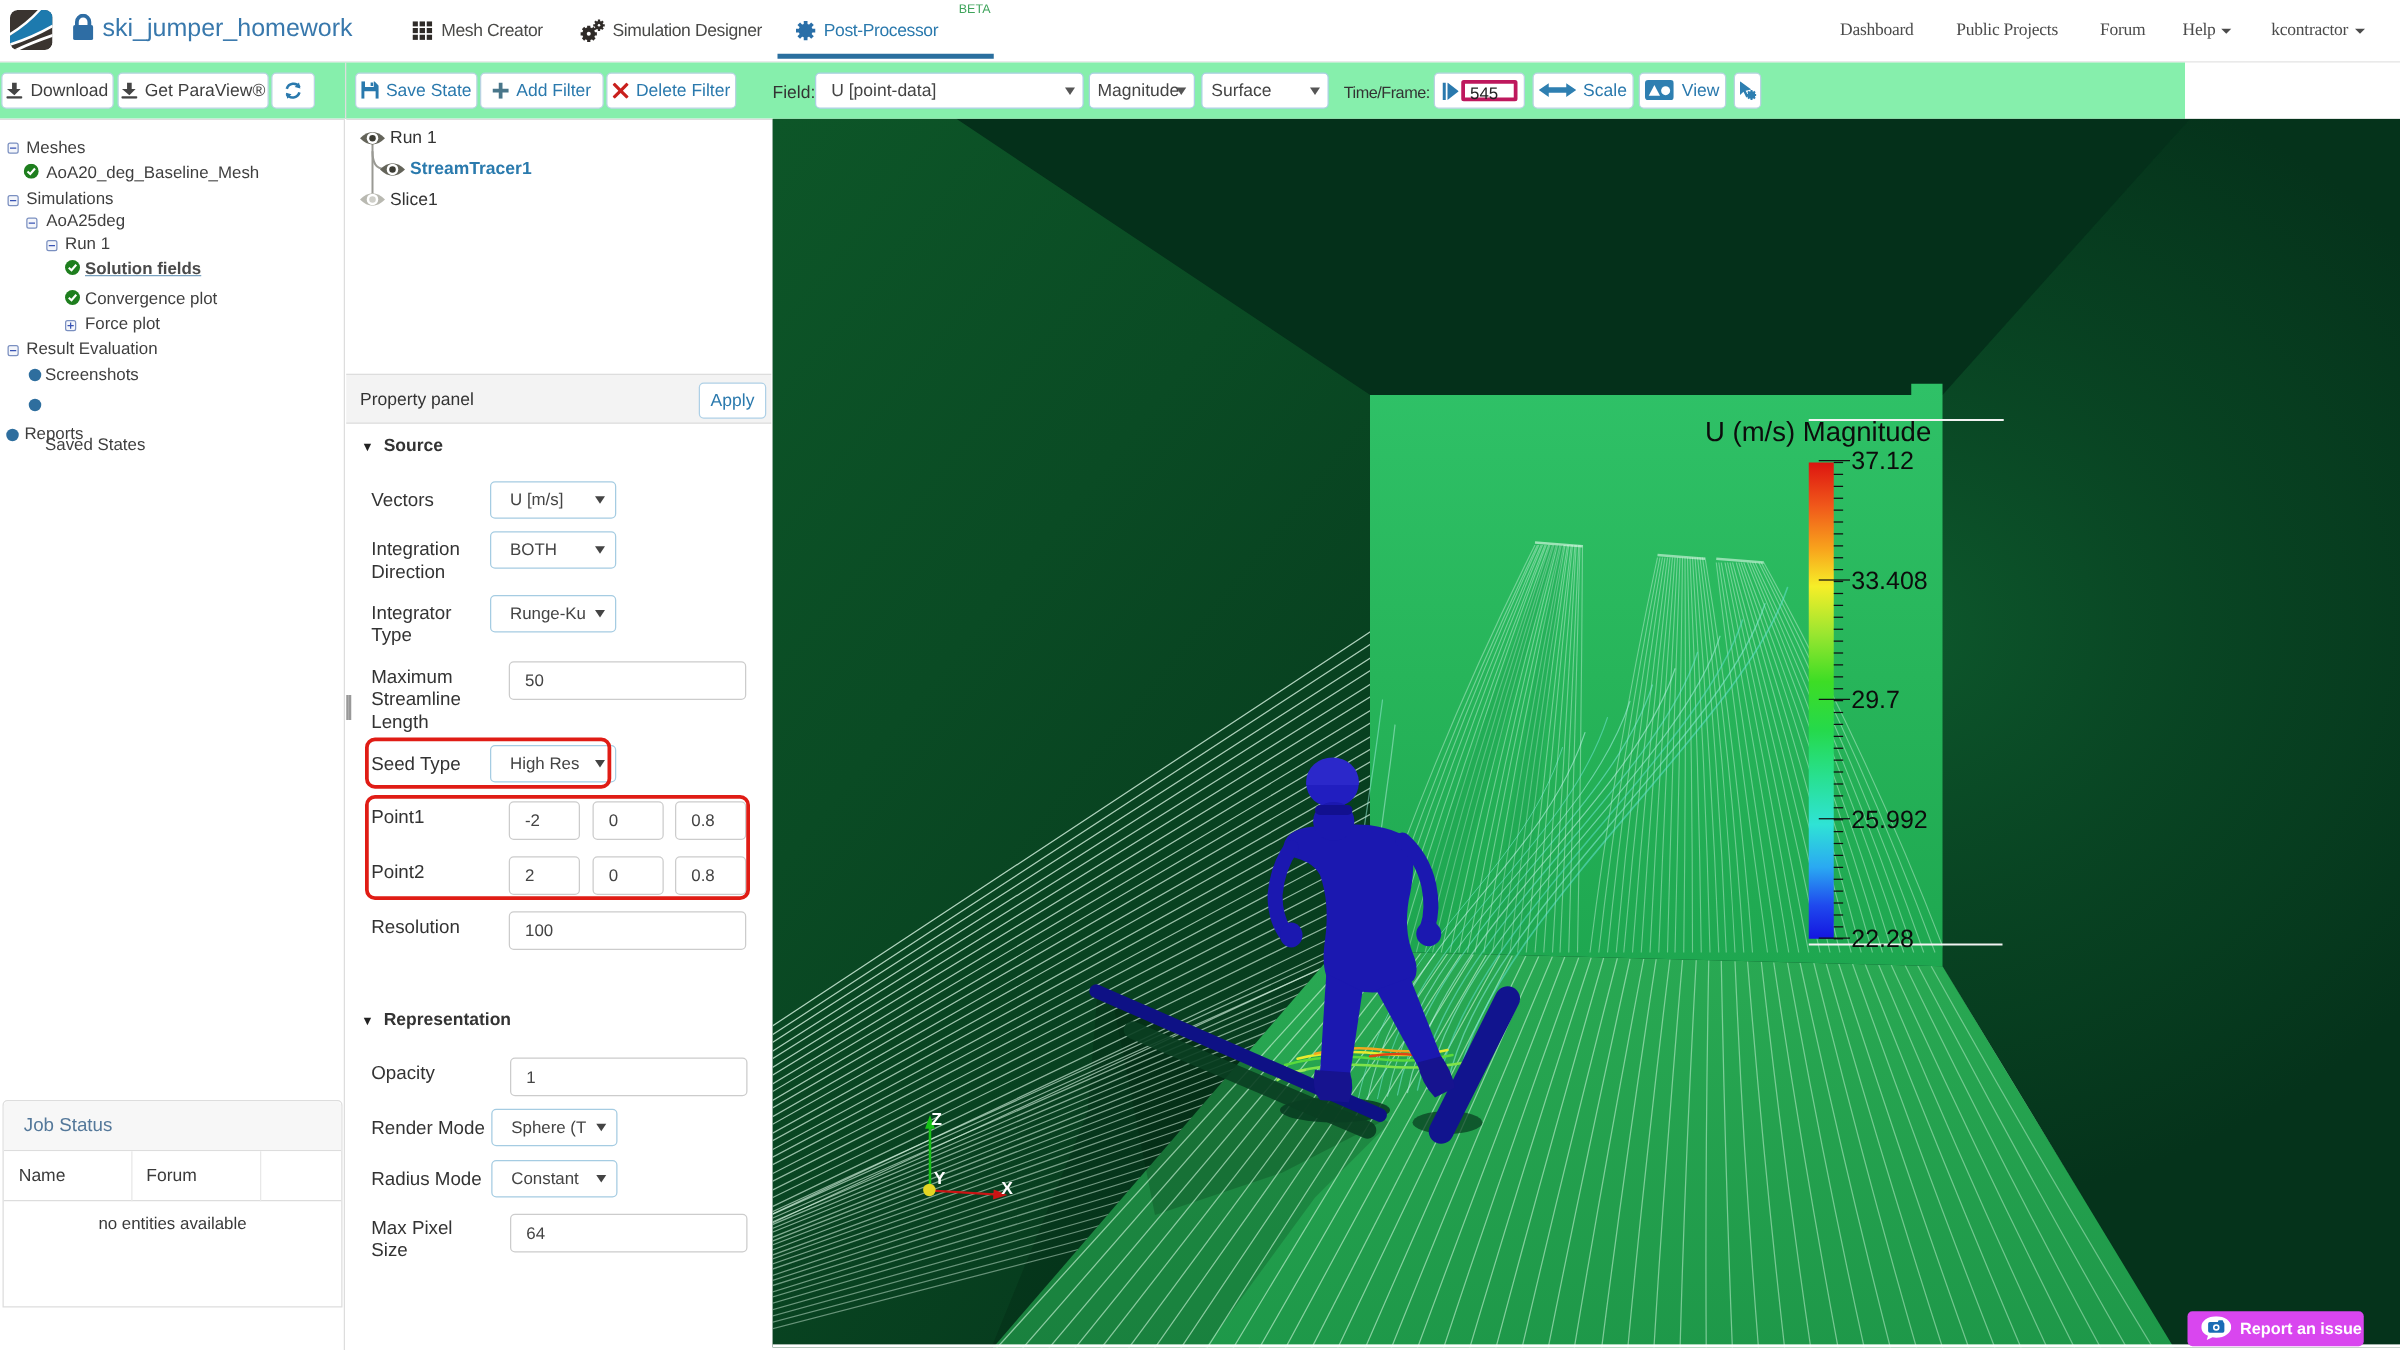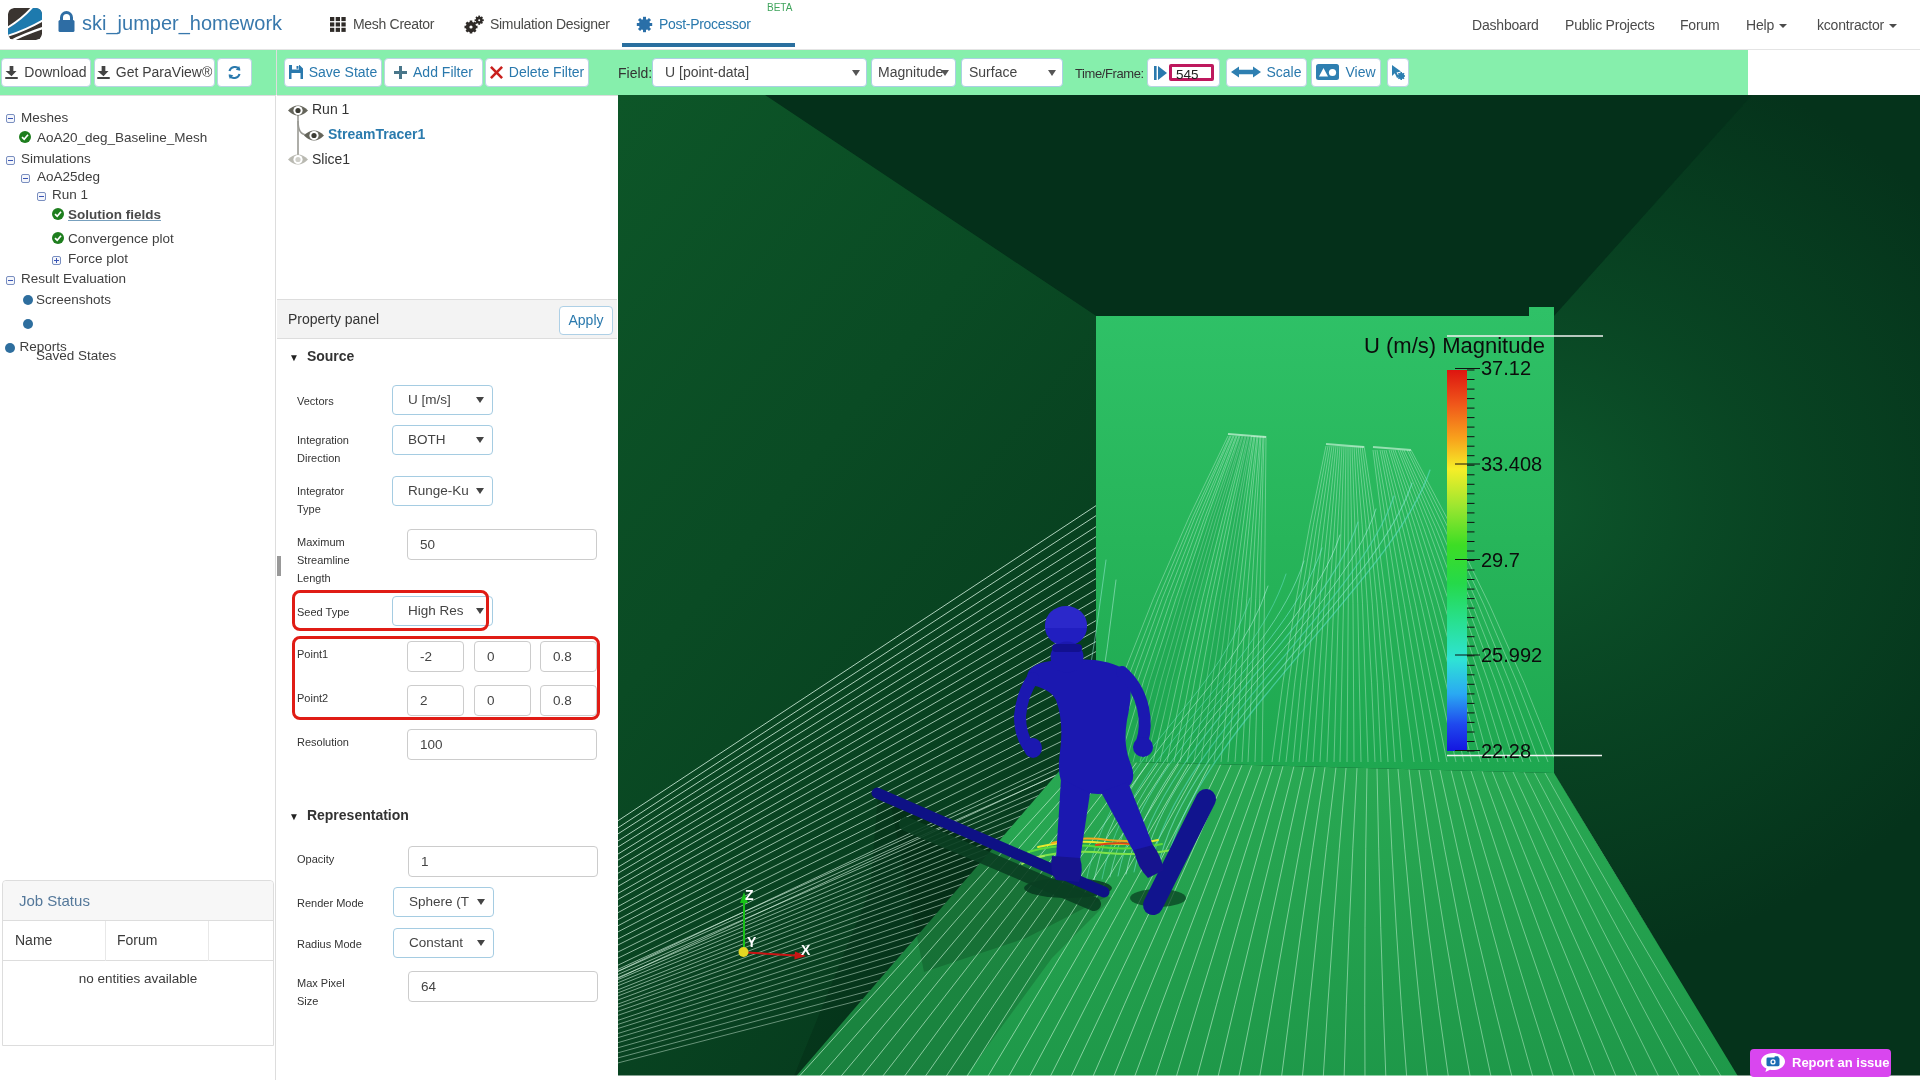--- a/index.html
+++ b/index.html
@@ -1,21 +1,21 @@
 <!DOCTYPE html>
 <html><head><meta charset="utf-8"><title>p</title><style>
 *{margin:0;padding:0;box-sizing:border-box;}
 html,body{width:1920px;height:1080px;font-family:"Liberation Sans",sans-serif;background:#fff;overflow:hidden;}
 #app{position:relative;width:1920px;height:1080px;background:#fff;}
 .abs{position:absolute;}
 
 #nav{position:absolute;left:0;top:0;width:1920px;height:50px;background:#fff;border-bottom:1px solid #e4e4e4;}
 #navtitle{position:absolute;left:82px;top:12px;font-size:20px;color:#3878ac;}
 .navtab{position:absolute;top:16px;font-size:14px;letter-spacing:-0.3px;color:#4a4a48;}
-.navlink{position:absolute;top:17px;font-size:14px;letter-spacing:-0.2px;color:#4b4b4b;}
+.navlink{position:absolute;top:17px;font-size:14px;letter-spacing:-0.2px;color:#4b4b4b;font-family:Liberation Serif, serif;}
 .caret{display:inline-block;width:0;height:0;border-left:4px solid transparent;border-right:4px solid transparent;border-top:4px solid #4b4b4b;vertical-align:middle;margin-left:5px;}
 #beta{position:absolute;left:767px;top:2px;font-size:10px;color:#3fa45c;}
 #tabline{position:absolute;left:622px;top:43px;width:173px;height:4px;background:#2a6f9f;}
 
 #toolbar{position:absolute;left:0;top:50px;width:1748px;height:45px;background:#86efac;}
 .tbtn{position:absolute;top:8px;height:29px;background:#fff;border:1px solid #b9d3e2;border-radius:4px;font-size:14px;color:#3f3f3f;line-height:27px;text-align:center;white-space:nowrap;}
 .tbtn.blue{color:#2a79ad;}
 .sel{position:absolute;top:8px;height:29px;background:#fff;border:1px solid #abcfe3;border-radius:4px;font-size:14px;color:#444;line-height:27px;white-space:nowrap;}
 .sel .arr{position:absolute;right:6px;top:11px;width:0;height:0;border-left:4.5px solid transparent;border-right:4.5px solid transparent;border-top:6px solid #555;}
 .tlabel{position:absolute;top:15px;font-size:14px;color:#333;}
@@ -34,21 +34,21 @@
 #jsrow i{position:absolute;top:0;width:1px;height:40px;background:#e8e8e8;}
 #jsempty{text-align:center;font-size:13.5px;color:#3a3a3a;padding-top:10px;}
 
 #pipeline{position:absolute;left:277px;top:95px;width:341px;height:985px;background:#fff;border-top:1px solid #ddd;}
 .peyetxt{position:absolute;font-size:14px;color:#333;}
 #prophead{position:absolute;left:0;top:203px;width:340px;height:40px;background:#f3f3f3;border-top:1px solid #ddd;border-bottom:1px solid #ddd;}
 #prophead span{position:absolute;left:11px;top:11px;font-size:14px;color:#333;}
 #applybtn{position:absolute;right:4px;top:6px;width:54px;height:29px;background:#fff;border:1px solid #aed0e6;border-radius:4px;color:#2a79ad;font-size:14px;line-height:27px;text-align:center;}
 .sechead{position:absolute;font-size:14px;font-weight:bold;color:#333;}
 .sechead:before{content:"\25BC";font-size:10px;color:#222;margin-right:8px;font-weight:normal;}
-.flabel{position:absolute;font-size:11px;color:#333;line-height:18px;}
+.flabel{position:absolute;font-size:15px;color:#333;line-height:18px;}
 .fsel{position:absolute;width:101px;height:30px;border:1px solid #a5cce2;border-radius:4px;background:#fff;font-size:13.5px;color:#444;line-height:28px;padding-left:15px;}
 .fsel .arr{position:absolute;right:8px;top:11px;width:0;height:0;border-left:4.5px solid transparent;border-right:4.5px solid transparent;border-top:6px solid #444;}
 .finput{position:absolute;width:190px;height:31px;border:1px solid #ccc;border-radius:4px;background:#fff;font-size:13.5px;color:#444;line-height:29px;padding-left:12px;}
 .finput.small{width:57px;}
 .redrect{position:absolute;border:3px solid #e01c15;background:transparent;}
 
 #viewport{position:absolute;left:618px;top:95px;width:1302px;height:983px;}
 #reportbtn{position:absolute;left:1750px;top:1049px;width:141px;height:28px;background:#d946ef;border-radius:4px;color:#fff;font-size:13px;font-weight:bold;line-height:28px;}
 #reportbtn svg{vertical-align:-5px;margin:0 7px 0 11px;}
 </style></head><body>

